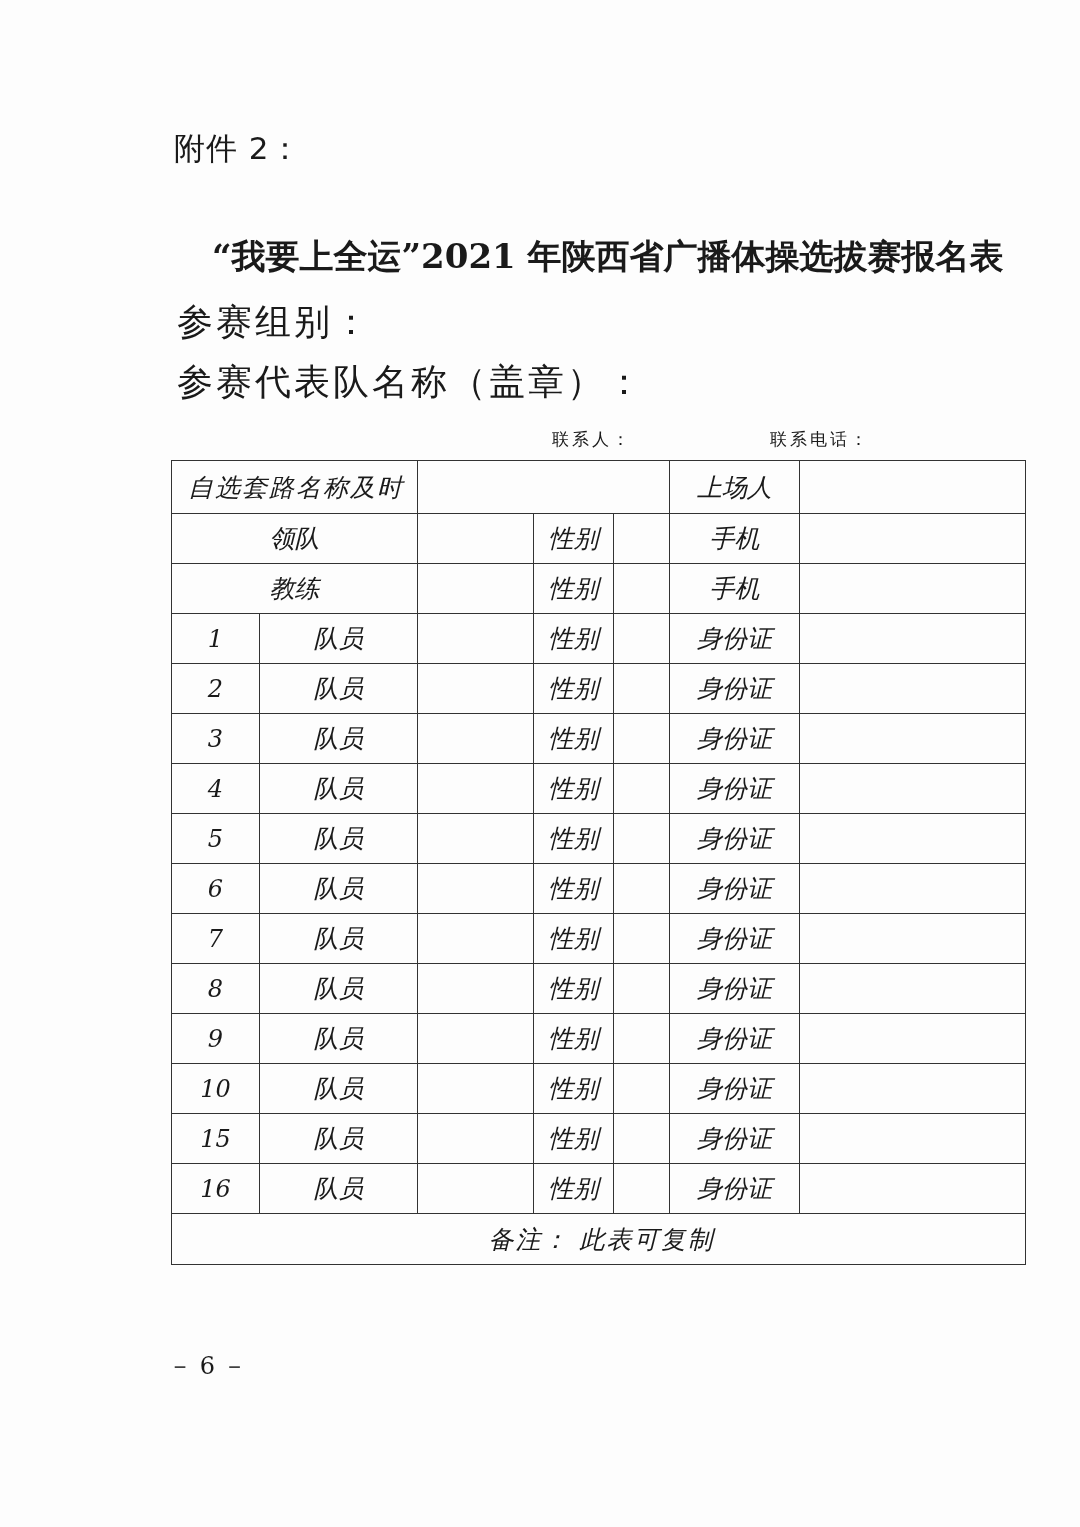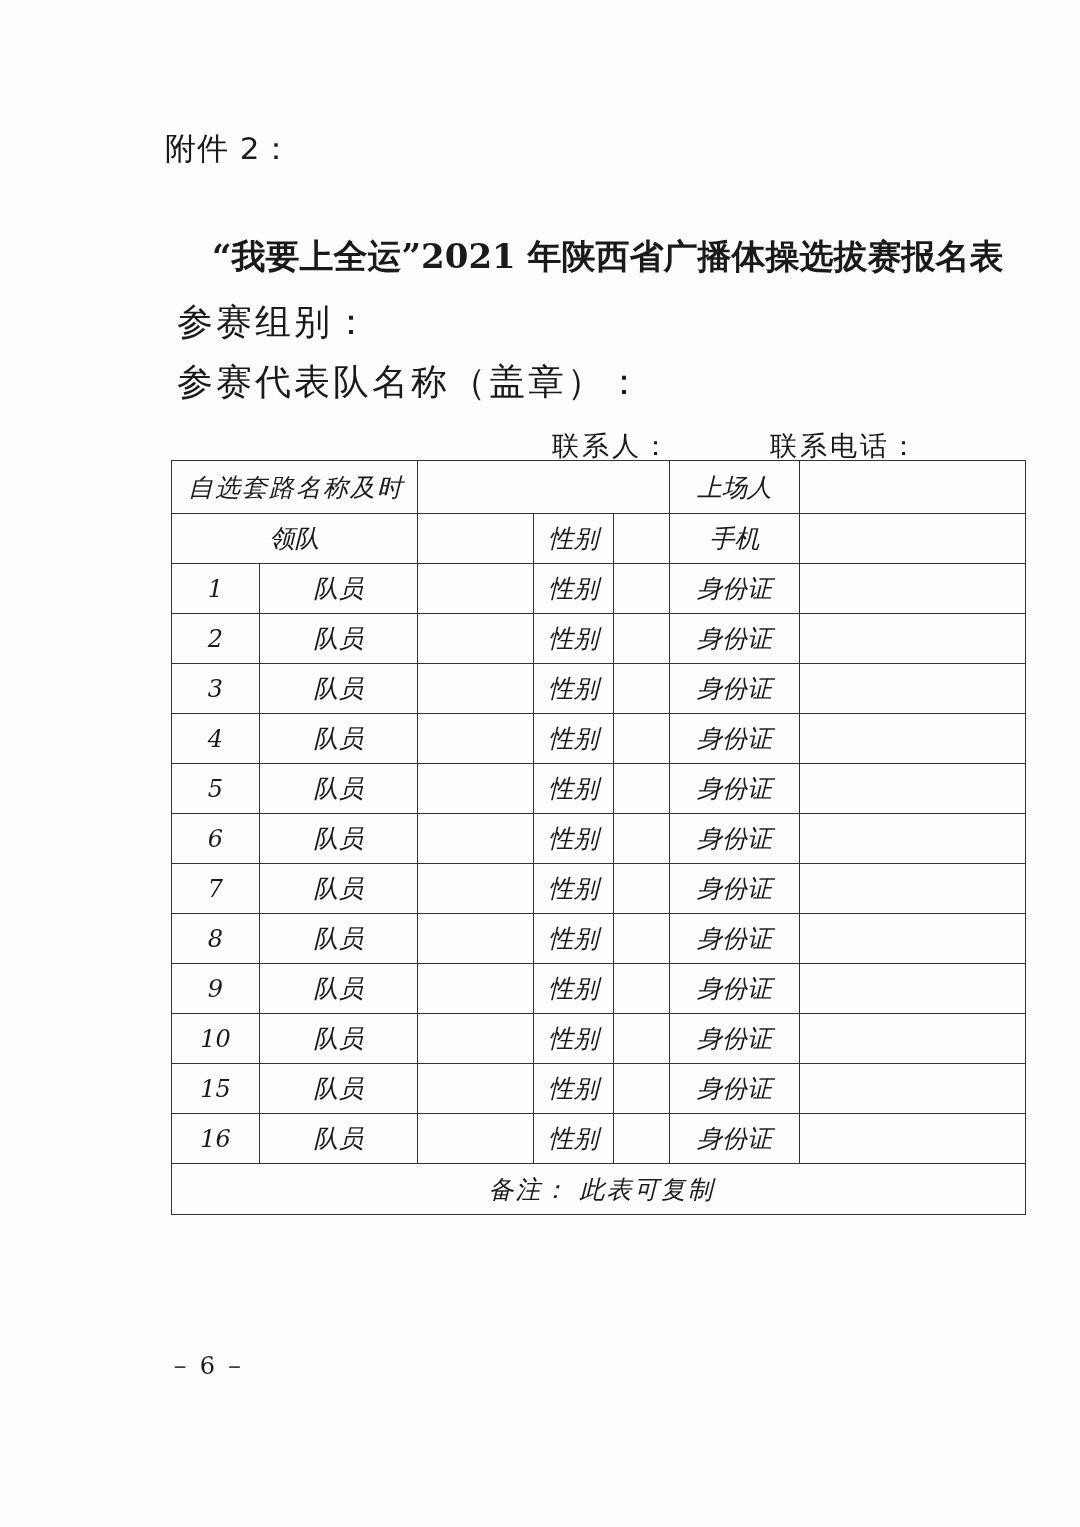--- a/index.html
+++ b/index.html
@@ -5,38 +5,38 @@
     html, body { margin: 0; padding: 0; }
     body {
       width: 1080px; height: 1527px;
       background: #fdfdfd;
       font-family: "DejaVu Serif", "Liberation Serif", serif;
       color: #1a1a1a;
       position: relative;
       overflow: hidden;
     }
     .attach {
-      position: absolute; left: 165px; top: 128px;
+      position: absolute; left: 174px; top: 128px;
       font-family: "DejaVu Sans", sans-serif;
       font-size: 31px; letter-spacing: 1px; text-align: right;
     }
     .title {
       position: absolute; left: 212px; top: 198px;
       font-size: 34px; font-weight: bold; letter-spacing: 0px;
       white-space: nowrap;
       margin-top: 36px;
     }
     .field {
       position: absolute; left: 177px;
       font-family: Liberation Serif, serif;
       font-size: 36px; letter-spacing: 3px;
     }
     .f1 { top: 298px; }
     .f2 { top: 358px; text-align: center; }
-    .contact { position: absolute; top: 428px; font-family: "DejaVu Sans", sans-serif; font-size: 27px; letter-spacing: 3px; }
+    .contact { position: absolute; top: 428px; font-family: "DejaVu Sans", sans-serif; font-size: 17px; letter-spacing: 3px; }
     .c1 { left: 552px; }
     .c2 { left: 770px; }
 
     table.form {
       position: absolute; left: 171px; top: 460px;
       width: 854px;
       border-collapse: collapse;
       table-layout: fixed;
       font-family: "DejaVu Sans", sans-serif;
       font-size: 25px;
@@ -87,20 +87,28 @@
     <td></td>
   </tr>
   <tr>
     <td colspan="2">领队</td>
     <td></td>
     <td>性别</td>
     <td></td>
     <td>手机</td>
     <td></td>
   </tr>
+  <tr>
+    <td colspan="2">教练</td>
+    <td></td>
+    <td>性别</td>
+    <td></td>
+    <td>手机</td>
+    <td></td>
+  </tr>
   </tbody>
     <tbody id="members-body">
       <tr>
         <td class="num">1</td>
         <td>队员</td>
         <td></td>
         <td>性别</td>
         <td></td>
         <td>身份证</td>
         <td></td>

